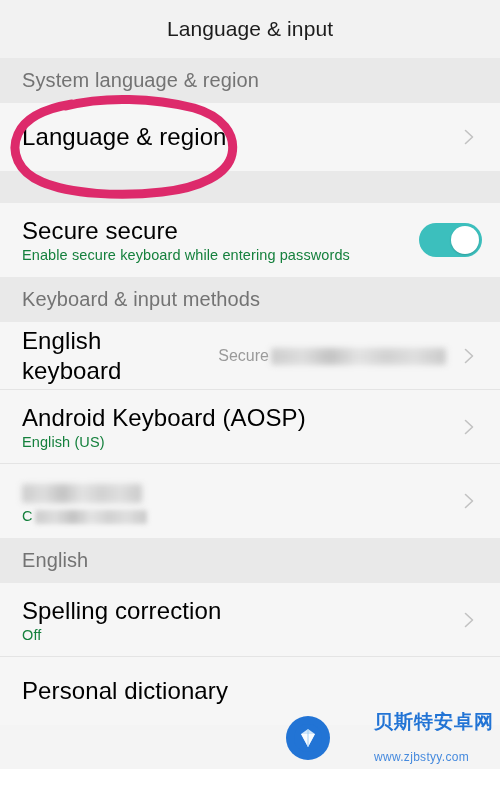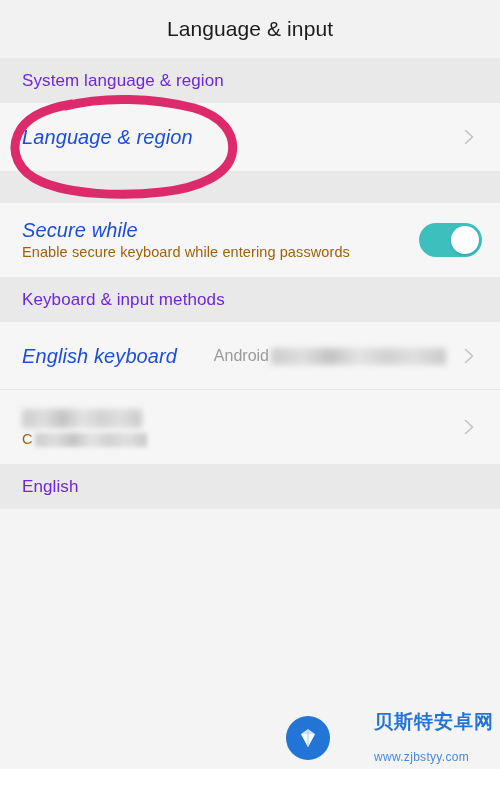--- a/index.html
+++ b/index.html
@@ -37,22 +37,22 @@
   
   .section-header {
     background: #e9e9e9;
     height: 45px;
     display: flex;
     align-items: center;
     padding-left: 22px;
     box-sizing: border-box;
   }
   .section-header span {
-    font-size: 17px;
-    color: #6d28d9;
+    font-size: 20px;
+    color: #737373;
     letter-spacing: 0.1px;
   }
 
   
   .gap-band {
     background: #e9e9e9;
   }
 
   
   .group {
@@ -78,29 +78,28 @@
     background: #e4e4e4;
   }
   .row-text {
     flex: 1 1 auto;
     min-width: 0;
     display: flex;
     flex-direction: column;
     justify-content: center;
   }
   .row-title {
-    font-size: 20px;
-    color: #1d4ed8;
+    font-size: 24px;
+    color: #000000;
     line-height: 1.25;
     letter-spacing: 0.1px;
-    font-style: italic;
   }
   .row-sub {
     font-size: 14.5px;
-    color: #a16207;
+    color: #15803d;
     line-height: 1.3;
     letter-spacing: 0.1px;
   }
 
   
   .row-value {
     flex: 0 0 auto;
     font-size: 16px;
     color: #9a9a9a;
     margin-left: 14px;
@@ -232,50 +231,61 @@
         </svg>
       </div>
     </div>
   </div>
 
   <div class="gap-band" style="height:32px;"></div>
 
   <div class="group">
     <div class="row h-double">
       <div class="row-text">
-        <div class="row-title">Secure while</div>
+        <div class="row-title">Secure secure</div>
         <div class="row-sub">Enable secure keyboard while entering passwords</div>
       </div>
       <div class="switch">
         <div class="knob"></div>
       </div>
     </div>
   </div>
 
   <div class="section-header">
     <span>Keyboard &amp; input methods</span>
   </div>
 
   <div class="group">
 
     <div class="row h-single row-divider">
       <div class="row-text">
         <div class="row-title">English keyboard</div>
       </div>
       <div class="row-value">
-        <span>Android</span>
+        <span>Secure</span>
         <span class="blurblock" style="width:175px;height:17px;margin-left:2px;"></span>
       </div>
       <div class="chevron">
         <svg width="20" height="20" viewBox="0 0 20 20" aria-hidden="true">
           <path d="M6.5 3.5 L13.5 10 L6.5 16.5" fill="none" stroke="#c2c2c2" stroke-width="1.6" stroke-linecap="round" stroke-linejoin="round"></path>
         </svg>
       </div>
     </div>
 
+    <div class="row h-double row-divider">
+      <div class="row-text">
+        <div class="row-title">Android Keyboard (AOSP)</div>
+        <div class="row-sub">English (US)</div>
+      </div>
+      <div class="chevron">
+        <svg width="20" height="20" viewBox="0 0 20 20" aria-hidden="true">
+          <path d="M6.5 3.5 L13.5 10 L6.5 16.5" fill="none" stroke="#c2c2c2" stroke-width="1.6" stroke-linecap="round" stroke-linejoin="round"></path>
+        </svg>
+      </div>
+    </div>
 
     <div class="row h-double">
       <div class="row-text">
         <div class="row-title">
           <span class="blurblock" style="width:120px;height:19px;"></span>
         </div>
         <div class="row-sub">
           <span>C</span><span class="blurblock blur-sm" style="width:112px;height:14px;margin-left:2px;"></span>
         </div>
       </div>
@@ -285,20 +295,41 @@
         </svg>
       </div>
     </div>
 
   </div>
 
   <div class="section-header">
     <span>English</span>
   </div>
 
+  <div class="group">
+
+    <div class="row h-double row-divider">
+      <div class="row-text">
+        <div class="row-title">Spelling correction</div>
+        <div class="row-sub">Off</div>
+      </div>
+      <div class="chevron">
+        <svg width="20" height="20" viewBox="0 0 20 20" aria-hidden="true">
+          <path d="M6.5 3.5 L13.5 10 L6.5 16.5" fill="none" stroke="#c2c2c2" stroke-width="1.6" stroke-linecap="round" stroke-linejoin="round"></path>
+        </svg>
+      </div>
+    </div>
+
+    <div class="row h-single">
+      <div class="row-text">
+        <div class="row-title">Personal dictionary</div>
+      </div>
+    </div>
+
+  </div>
 
   <div class="annotation">
     <svg width="240" height="108" viewBox="0 0 240 108" aria-hidden="true">
       <path d="M62 14
                C 100 4, 150 6, 190 16
                C 218 24, 232 42, 228 62
                C 224 82, 196 96, 158 100
                C 116 105, 66 102, 38 90
                C 14 80, 6 60, 14 42
                C 22 24, 44 16, 68 12" fill="none" stroke="#dd2a6b" stroke-width="9" stroke-linecap="round" stroke-linejoin="round"></path>

